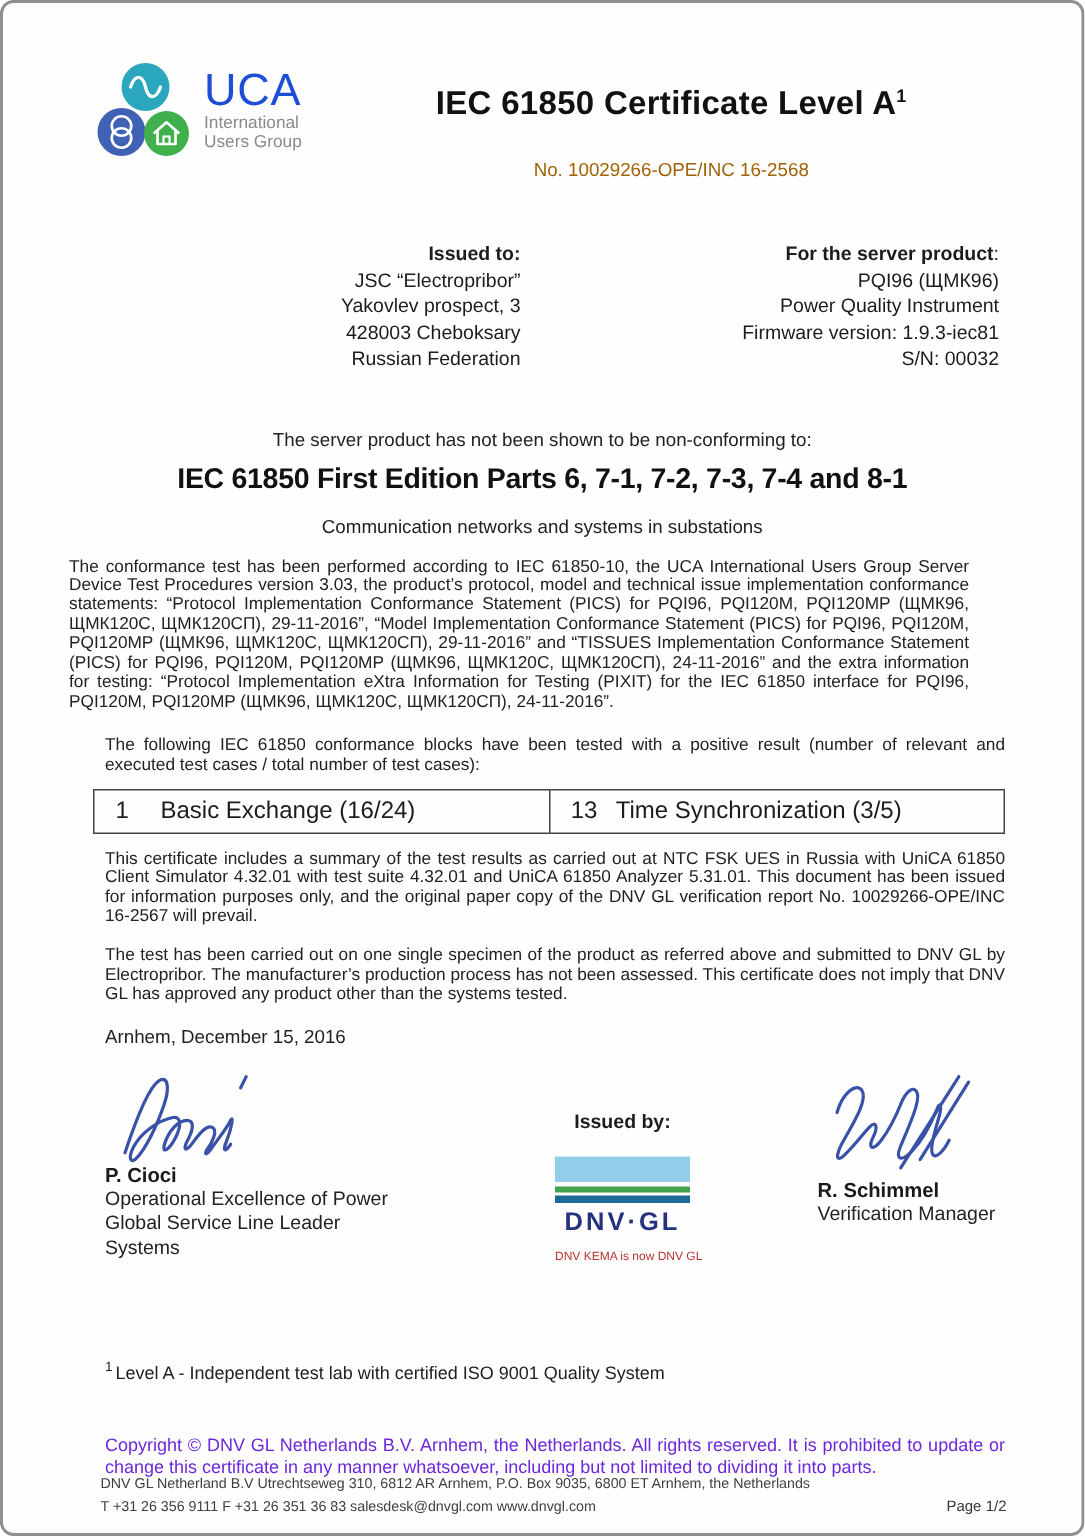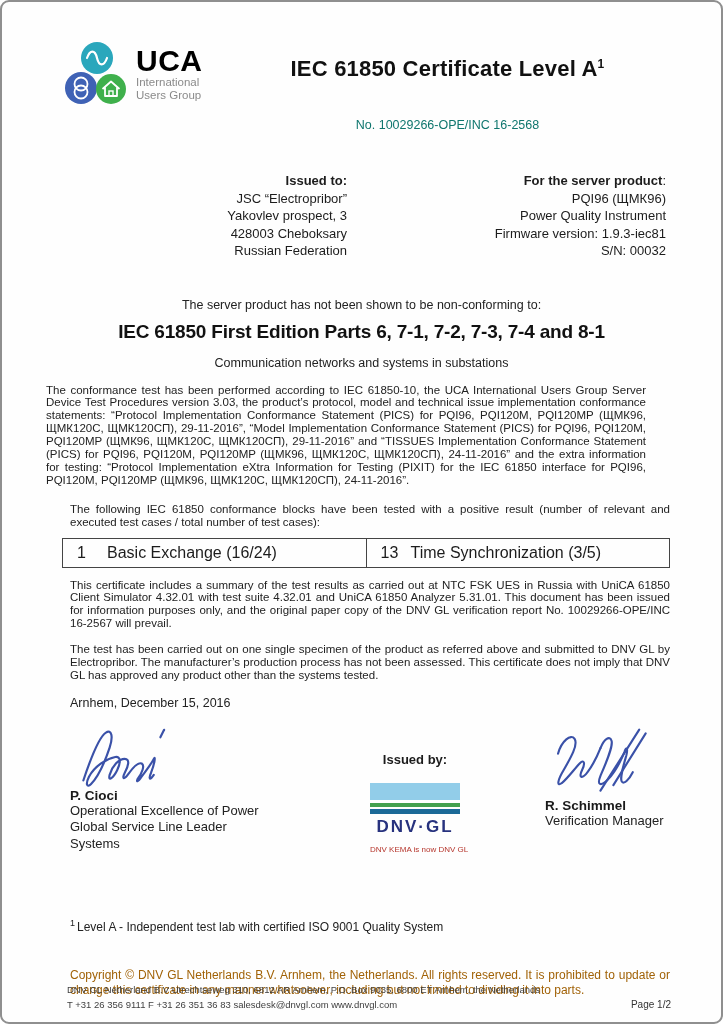--- a/index.html
+++ b/index.html
@@ -7,26 +7,26 @@
   body { font-family:"Liberation Sans", sans-serif; color:#1c1c1c; }
   .page {
     position:relative; width:723px; height:1024px; margin:0 auto;
     background:#fefefe; border:2px solid #8f8f8f; border-radius:9px; overflow:hidden;
   }
 
   
   .header-row { display:flex; margin:38px 50px 0 62px; }
   .uca-logo { display:flex; align-items:flex-start; width:160px; flex:none; }
   .uca-text { margin-left:6px; margin-top:6px; }
-  .uca-brand { font-size:30px; font-weight:bold; color:#000000; letter-spacing:0.5px; line-height:30px; }
+  .uca-brand { font-size:30px; font-weight:normal; color:#1d4ed8; letter-spacing:0.5px; line-height:30px; }
   .uca-sub { font-size:11.5px; color:#8a8a8a; line-height:13px; }
   .title-block { flex:1; text-align:center; }
   .cert-title { font-size:22px; font-weight:bold; color:#111; margin-top:16px; letter-spacing:0.2px; }
   .cert-title sup { font-size:12px; }
-  .cert-no { font-size:12.5px; margin-top:36px; color:#0f766e; }
+  .cert-no { font-size:12.5px; margin-top:24px; color:#a16207; }
 
   
   .info-row { display:flex; margin:40px 55px 0 68px; font-size:13px; line-height:17.5px;text-align:right; }
   .info-left { width:277px; flex:none; }
   .info-right { flex:1; }
   .info-label { font-weight:bold; }
 
   
   .statement { text-align:center; font-size:12.5px; margin-top:38px; color:#222; }
   .standard-heading { text-align:center; font-size:19px; font-weight:bold; margin-top:9px; color:#111; letter-spacing:-0.2px; }
@@ -59,21 +59,21 @@
   .dnv-bar-light { height:17px; background:#92cde9; }
   .dnv-bar-green { height:4px; background:#43a04e; margin-top:3px; }
   .dnv-bar-steel { height:5px; background:#1c6a97; margin-top:2px; }
   .dnv-wordmark { font-size:17px; font-weight:bold; color:#27327e; letter-spacing:2px; margin-top:3px; }
   .dnv-tagline { font-size:8px; color:#b5352c; margin-top:8px; white-space:nowrap; text-align:center; }
 
   
   .footnote { margin:64px 55px 0 68px; font-size:12px; color:#222; }
   .footnote sup { font-size:9px; }
   .footnote span { margin-left:2px; }
-  .copyright { margin:34px 0 0 68px; width:600px; font-size:12px; line-height:15.5px; text-align:justify; color:#a16207; }
+  .copyright { margin:34px 0 0 68px; width:600px; font-size:12px; line-height:15.5px; text-align:justify; color:#6d28d9; }
 
   .page-footer { position:absolute; left:65px; right:50px; bottom:12px; font-size:9.5px; color:#3f3f3f; }
   .footer-line2 { margin-top:4px; }
   .footer-page { position:absolute; right:0; bottom:0; font-size:10px; color:#333; }
 </style>
 </head>
 <body>
 
 <div class="page">
 

